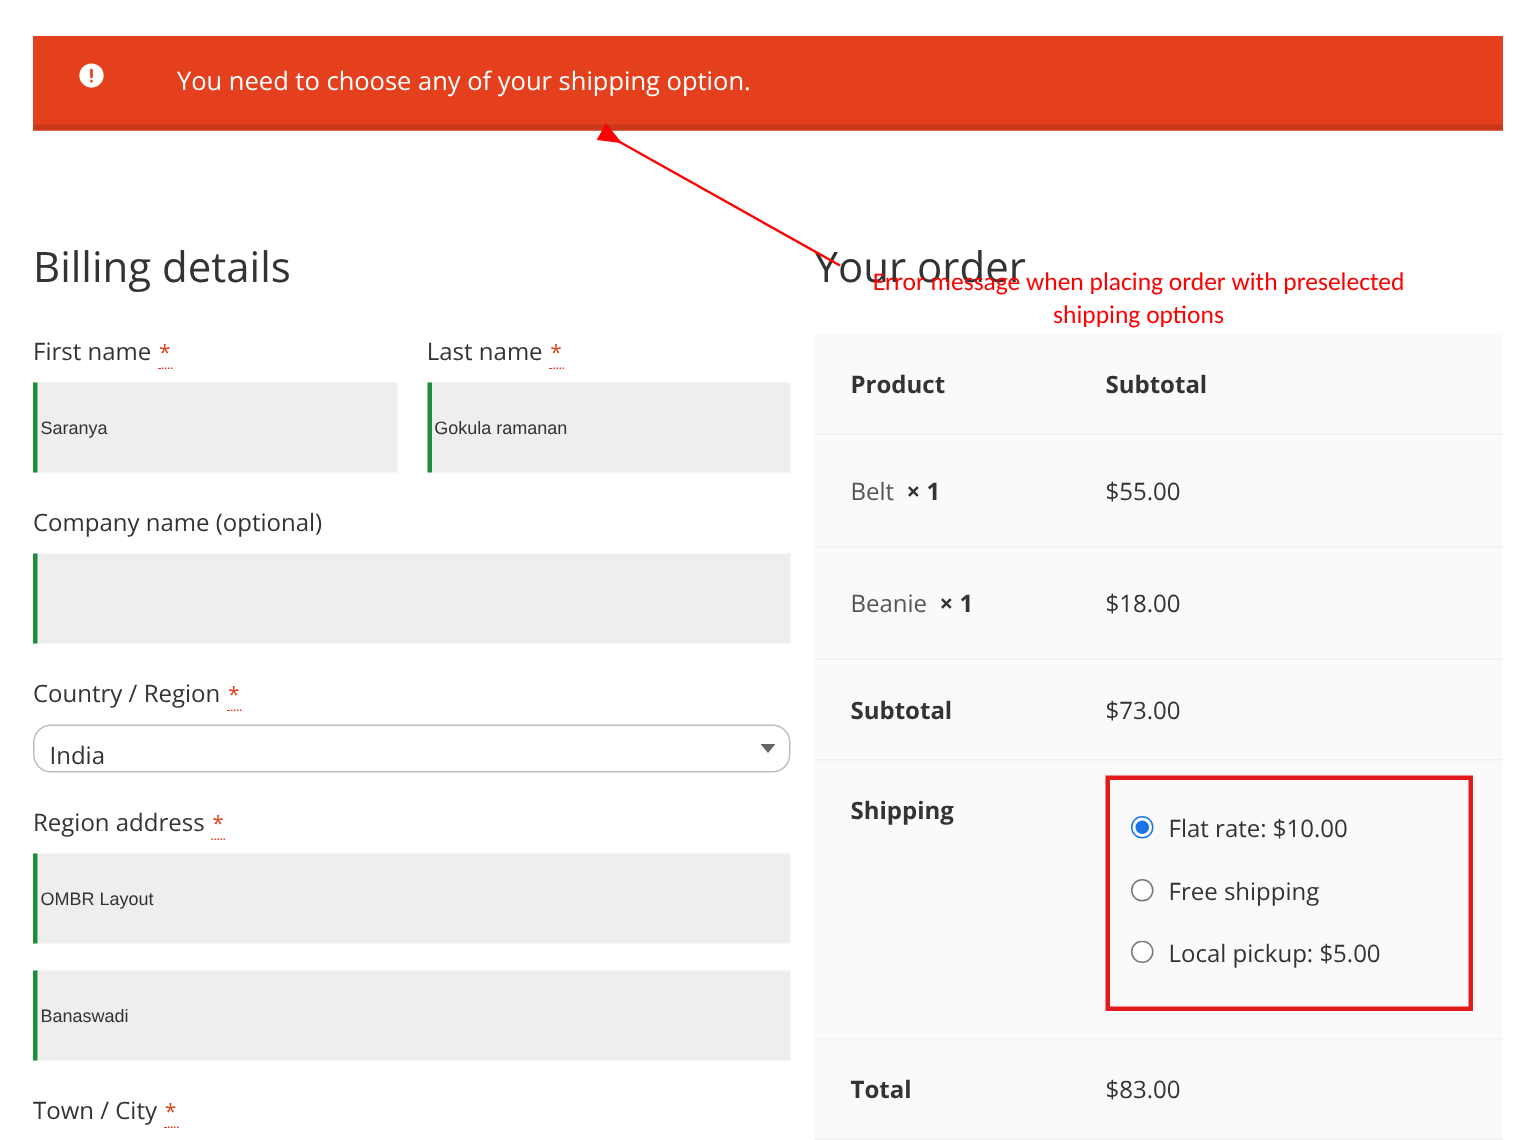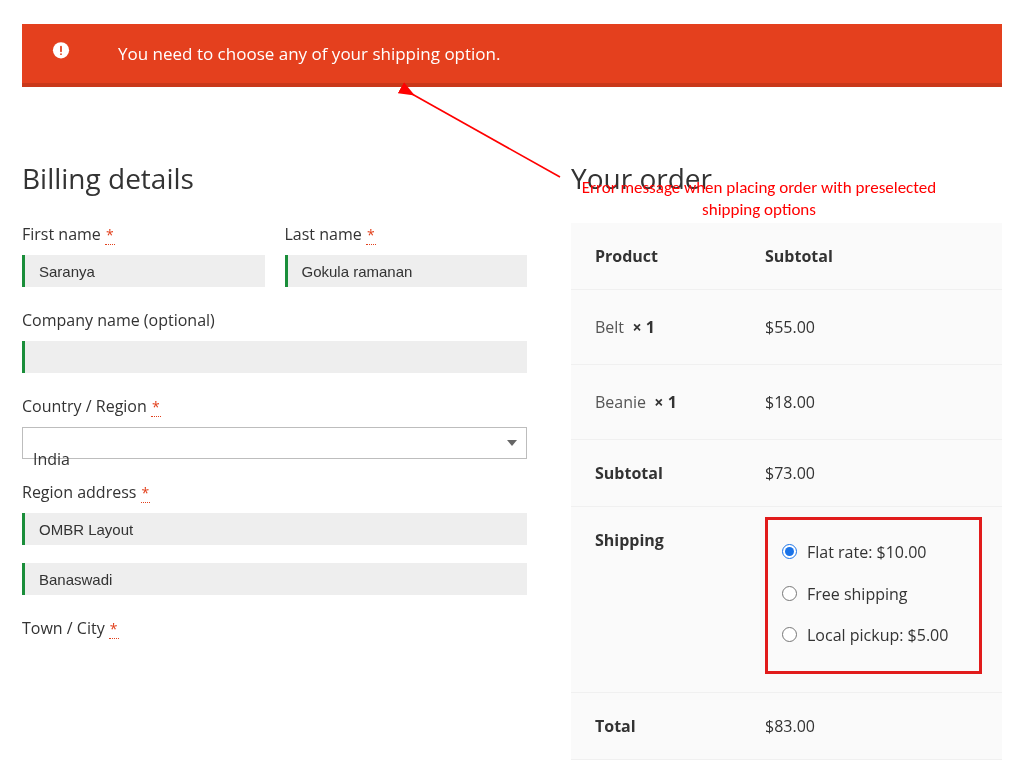--- a/index.html
+++ b/index.html
@@ -24,21 +24,21 @@
   .error-banner .msg {
     font-size: 17px;
     font-weight: 400;
     margin-left: 36px;
   }
 
   
   .cols {
     display: flex;
     margin-top: 72px;
-    gap: 44px;
+    gap: 16px;
   }
   .col-left { flex: 0 0 505px; }
   .col-right { flex: 1; }
 
   h2.section-title {
     font-size: 28px;
     font-weight: 400;
     color: #333;
     margin-bottom: 26px;
   }
@@ -56,42 +56,42 @@
     color: #e2401c;
     border-bottom: 1px dotted #e2401c;
     font-size: 14px;
     padding: 0 1px;
   }
   .input {
     width: 100%;
     background: #eeeeee;
     border: none;
     border-left: 3px solid #1a8e3a;
-    height: 32px;
-    padding: 0 14px;
-    font-size: 15px;
+    height: 60px;
+    padding: 0 2px;
+    font-size: 12px;
     color:#333;
     outline: none;
   }
   .select-wrap {
     position: relative;
     height: 32px;
   }
   .select {
     width: 100%;
     height: 32px;
     background: #fff;
     border: 1px solid #bdbdbd;
-    padding: 16px 28px 0 10px;
+    padding: 4px 28px 0 10px;
     font-size: 16px;
     color:#333;
     line-height: 30px;
     appearance: none;
     -webkit-appearance: none;
-    border-radius: 0;
+    border-radius: 12px;
   }
   .select-wrap::after {
     content: "";
     position: absolute;
     right: 10px;
     top: 50%;
     width: 0; height: 0;
     border-left: 5px solid transparent;
     border-right: 5px solid transparent;
     border-top: 6px solid #666;

